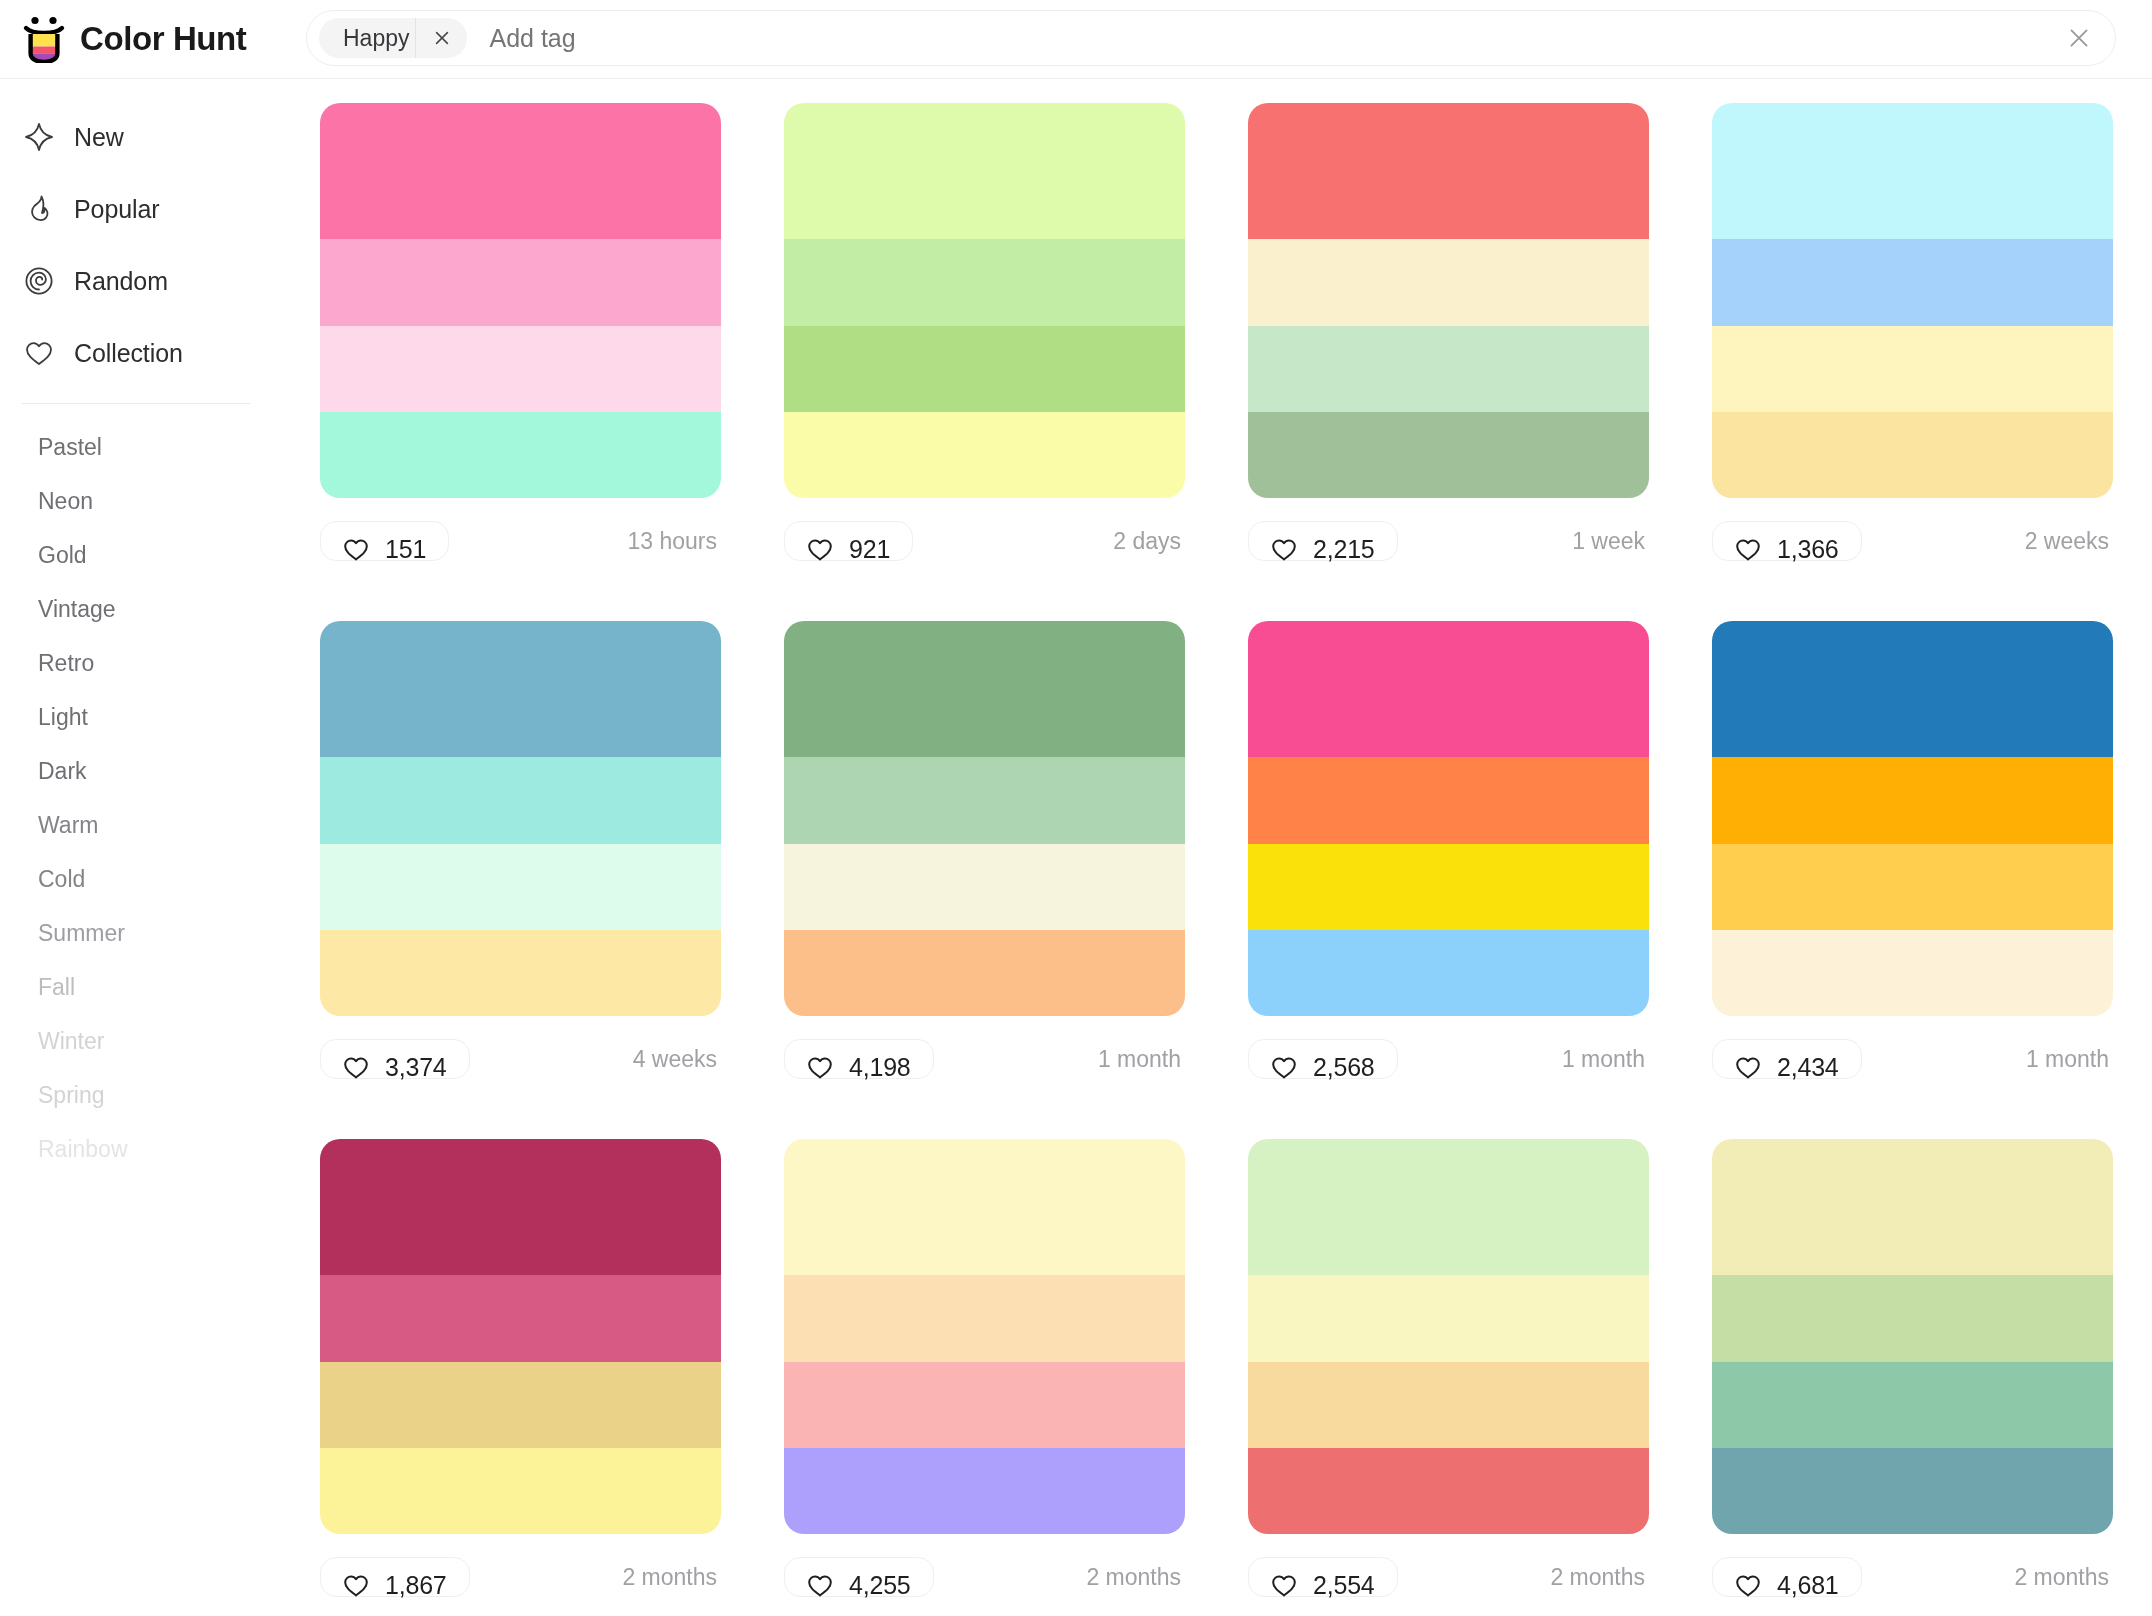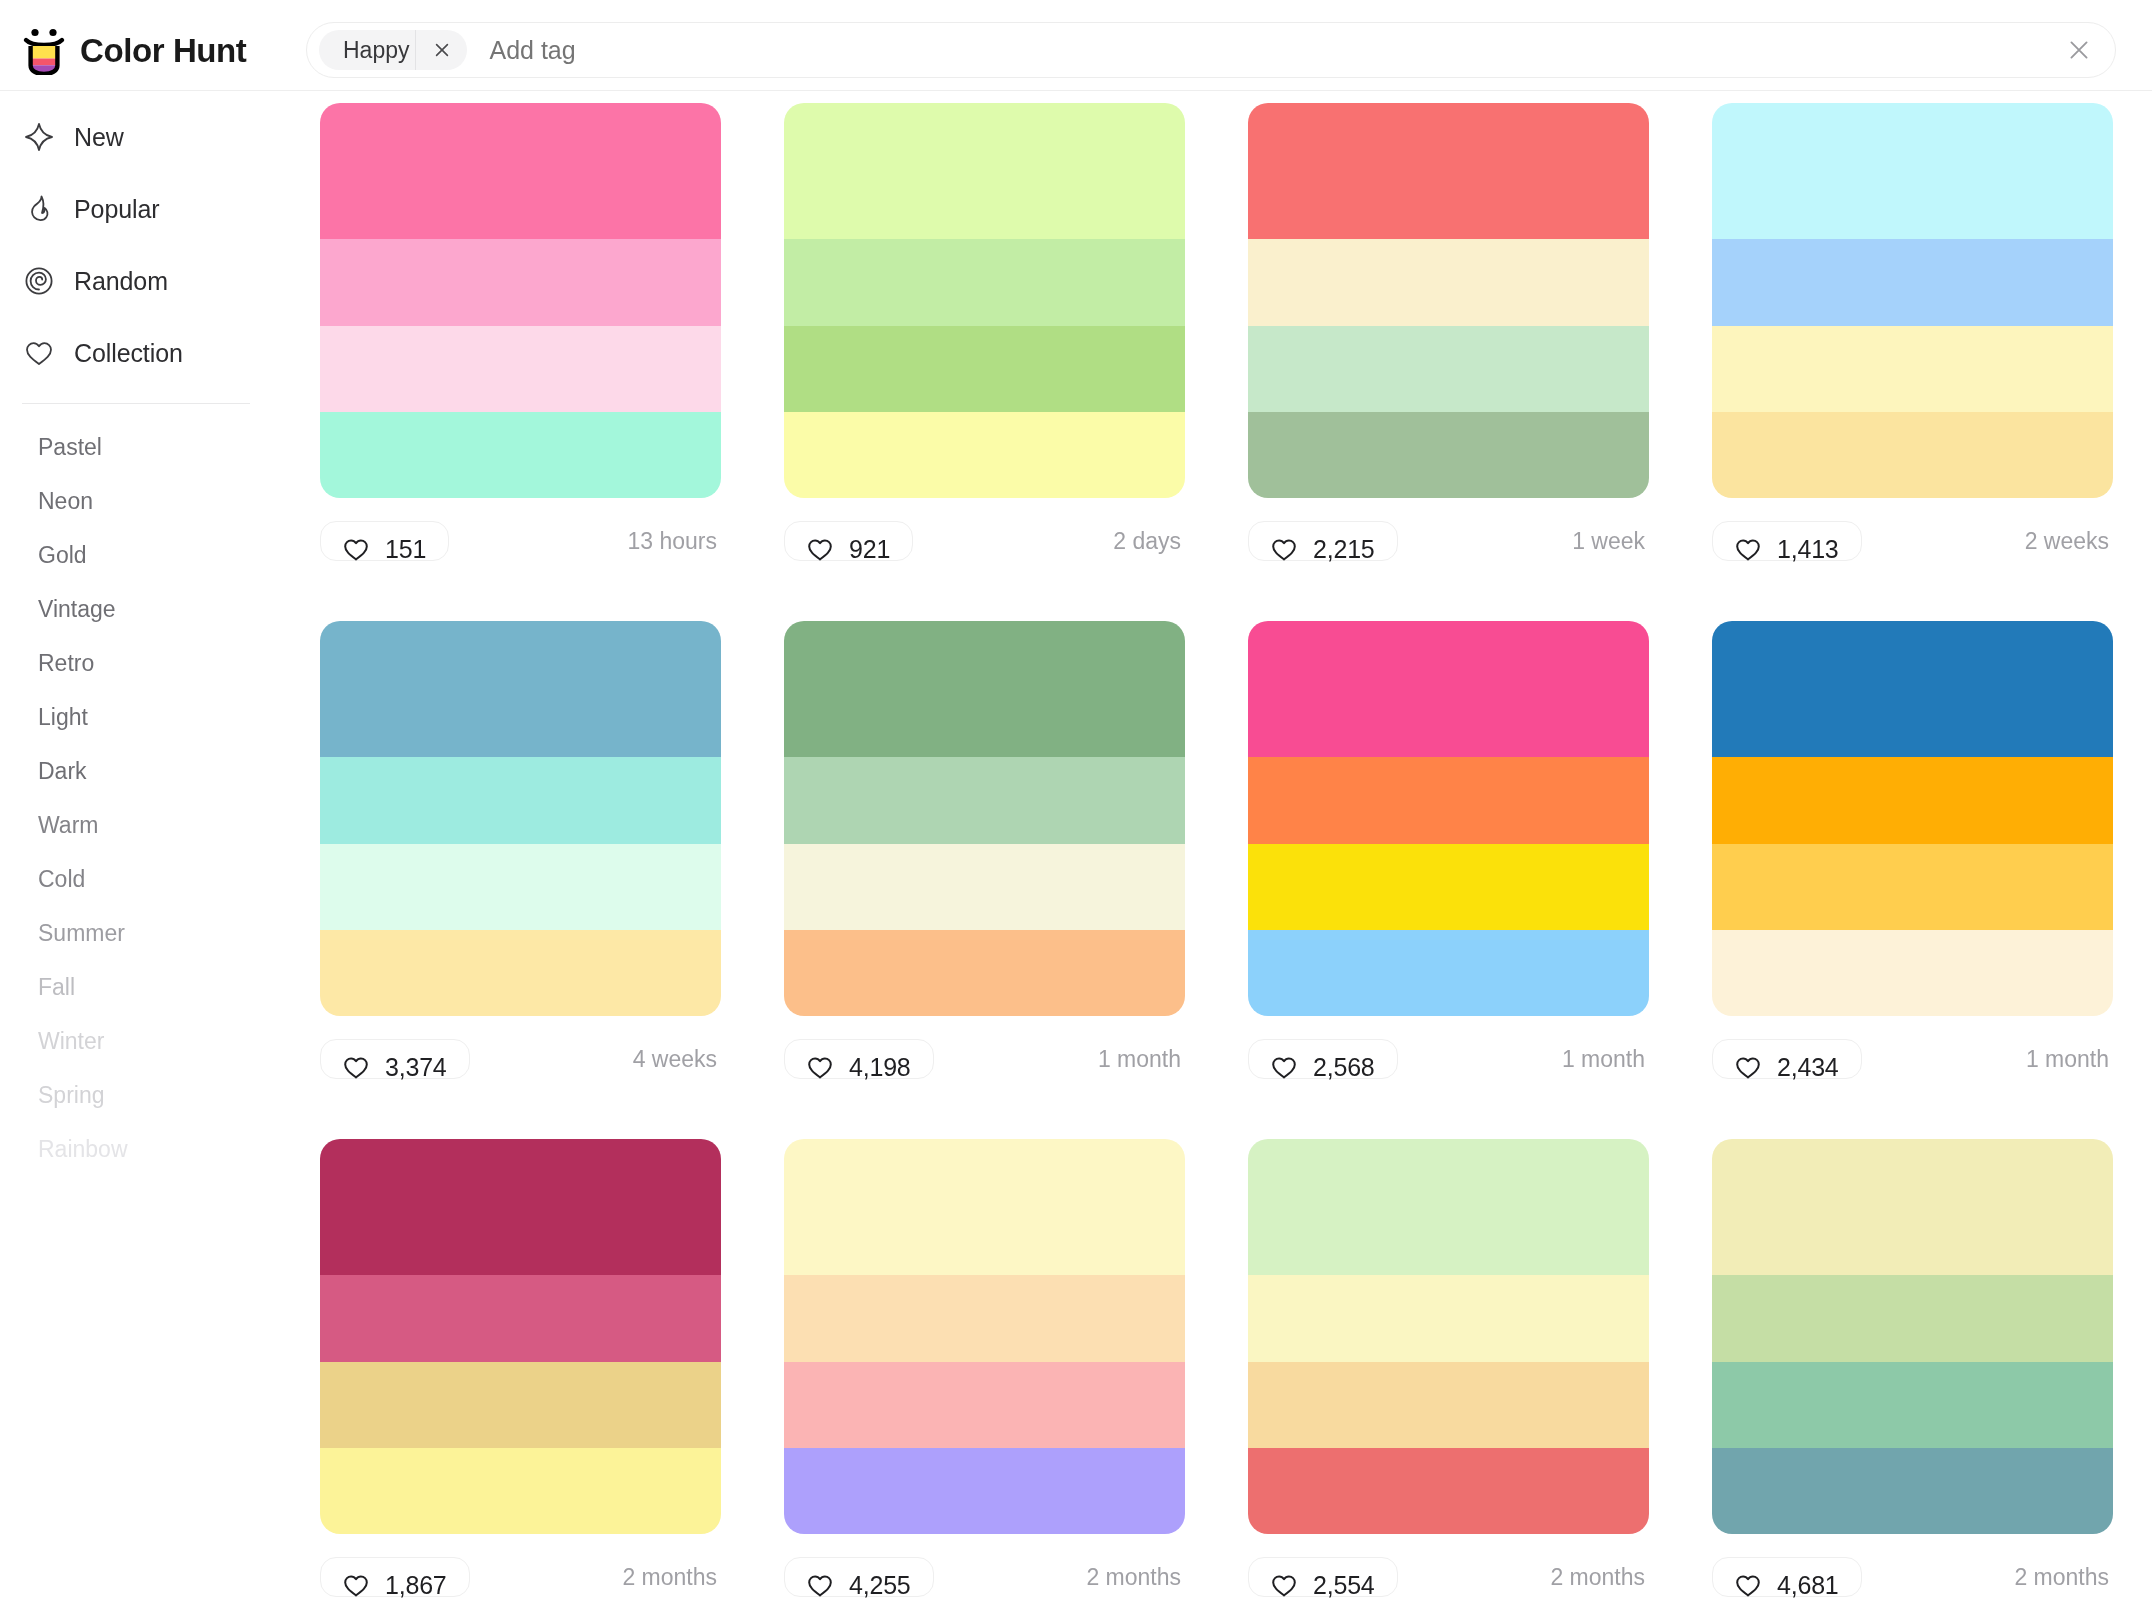--- a/index.html
+++ b/index.html
@@ -9,21 +9,21 @@
     font-family: "Liberation Sans", sans-serif;
     overflow: hidden;
   }
   body { position: relative; }
 
   
   .topbar {
     position: absolute; left: 0; top: 0;
     width: 2152px; height: 79px;
     border-bottom: 1px solid #eeeeee;
-    display: flex; align-items: center; margin-top: 12px;
+    display: flex; align-items: center;
   }
   .brand {
     display: flex; align-items: center;
     gap: 14px;
     width: 300px; padding-left: 22px;
     flex: none;
   }
   .logo { width: 44px; height: 48px; flex: none; display:block; }
   .brand-name {
     font-size: 33px; font-weight: 700; color: #1a1a1a;
@@ -325,21 +325,21 @@
         <div class="sw b2" style="background: rgb(253, 245, 189);"></div>
         <div class="sw b3" style="background: rgb(251, 228, 159);"></div>
       </div>
       <div class="cardfoot">
         <div class="like-btn">
           <span class="heart">
             <svg viewBox="0 0 30 30">
               <path d="M15 25.4 C8.7 20.6 4.2 17.2 4.2 12.4 C4.2 9 6.9 6.4 10.1 6.4 C12.2 6.4 13.9 7.6 15 9.2 C16.1 7.6 17.8 6.4 19.9 6.4 C23.1 6.4 25.8 9 25.8 12.4 C25.8 17.2 21.3 20.6 15 25.4 Z" stroke="currentColor" stroke-width="2" fill="none" stroke-linejoin="round"></path>
             </svg>
           </span>
-          <span class="like-count">1,413</span>
+          <span class="like-count">1,366</span>
         </div>
         <span class="time">2 weeks</span>
       </div>
     </div>
     <div class="card">
       <div class="swatches">
         <div class="sw b0" style="background: rgb(118, 180, 203);"></div>
         <div class="sw b1" style="background: rgb(157, 235, 224);"></div>
         <div class="sw b2" style="background: rgb(221, 252, 236);"></div>
         <div class="sw b3" style="background: rgb(253, 232, 166);"></div>

